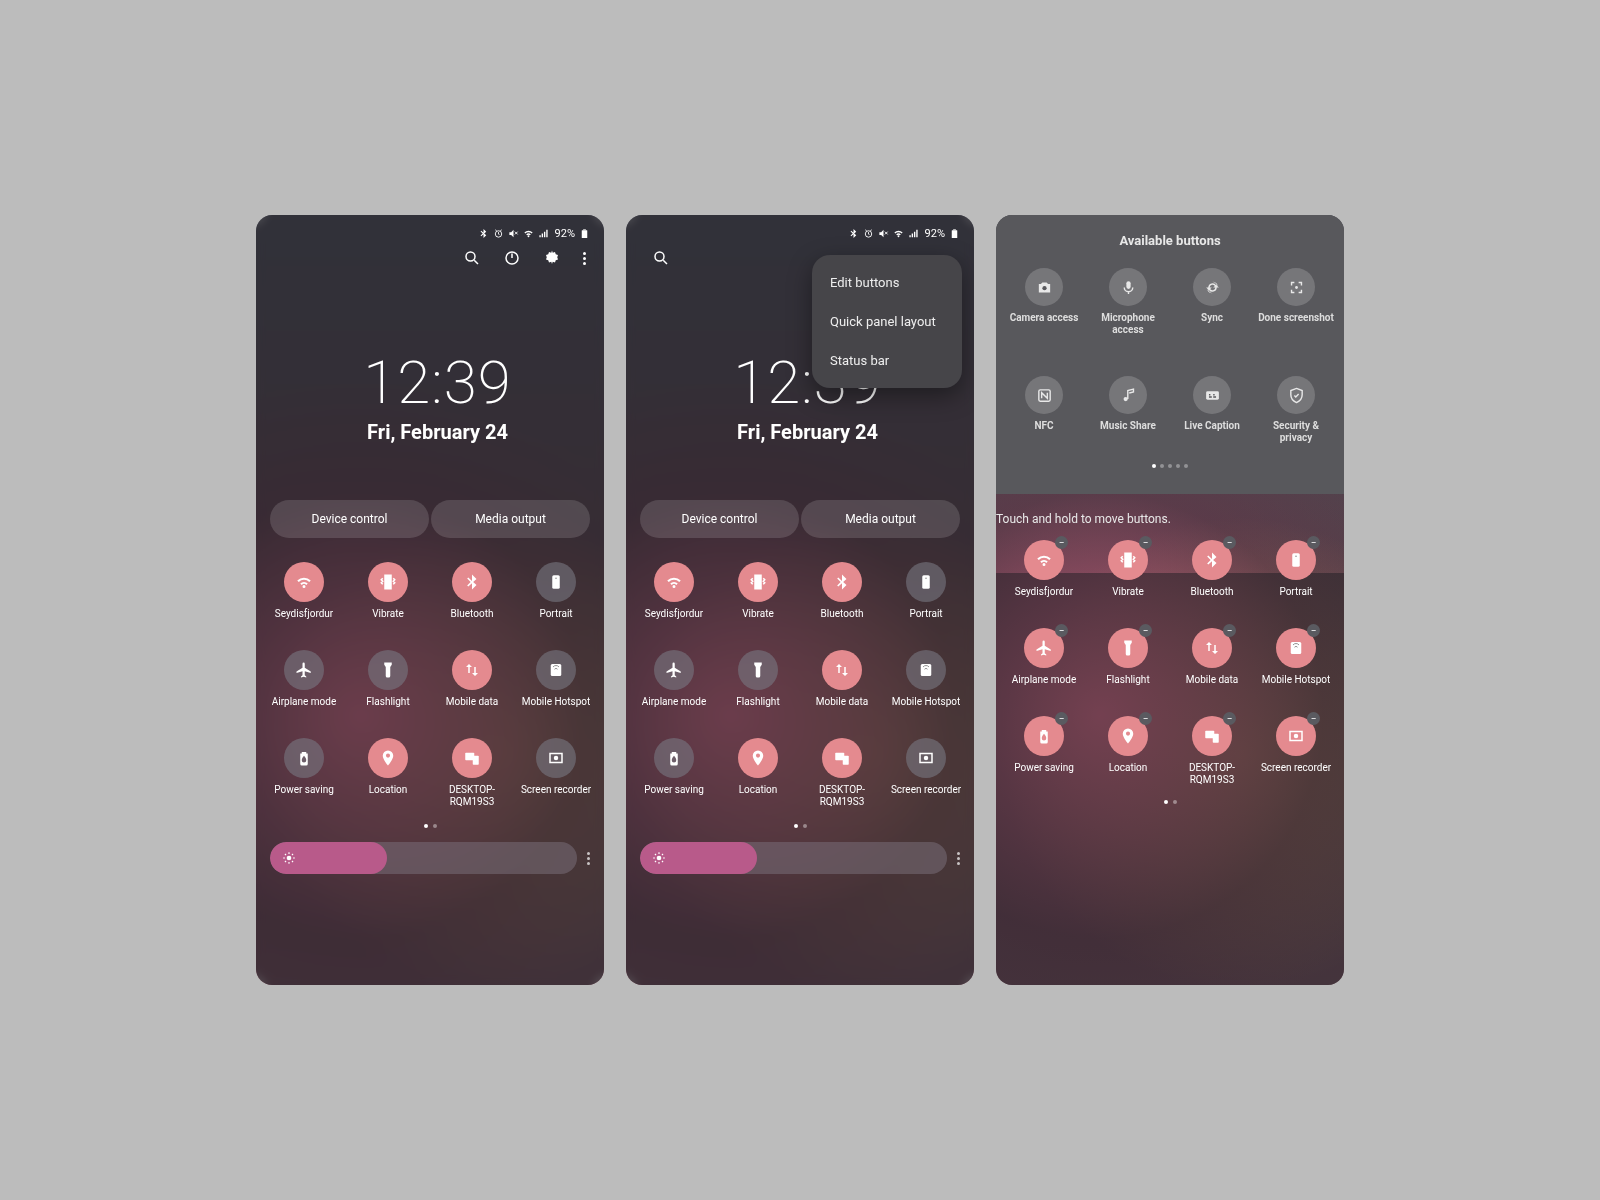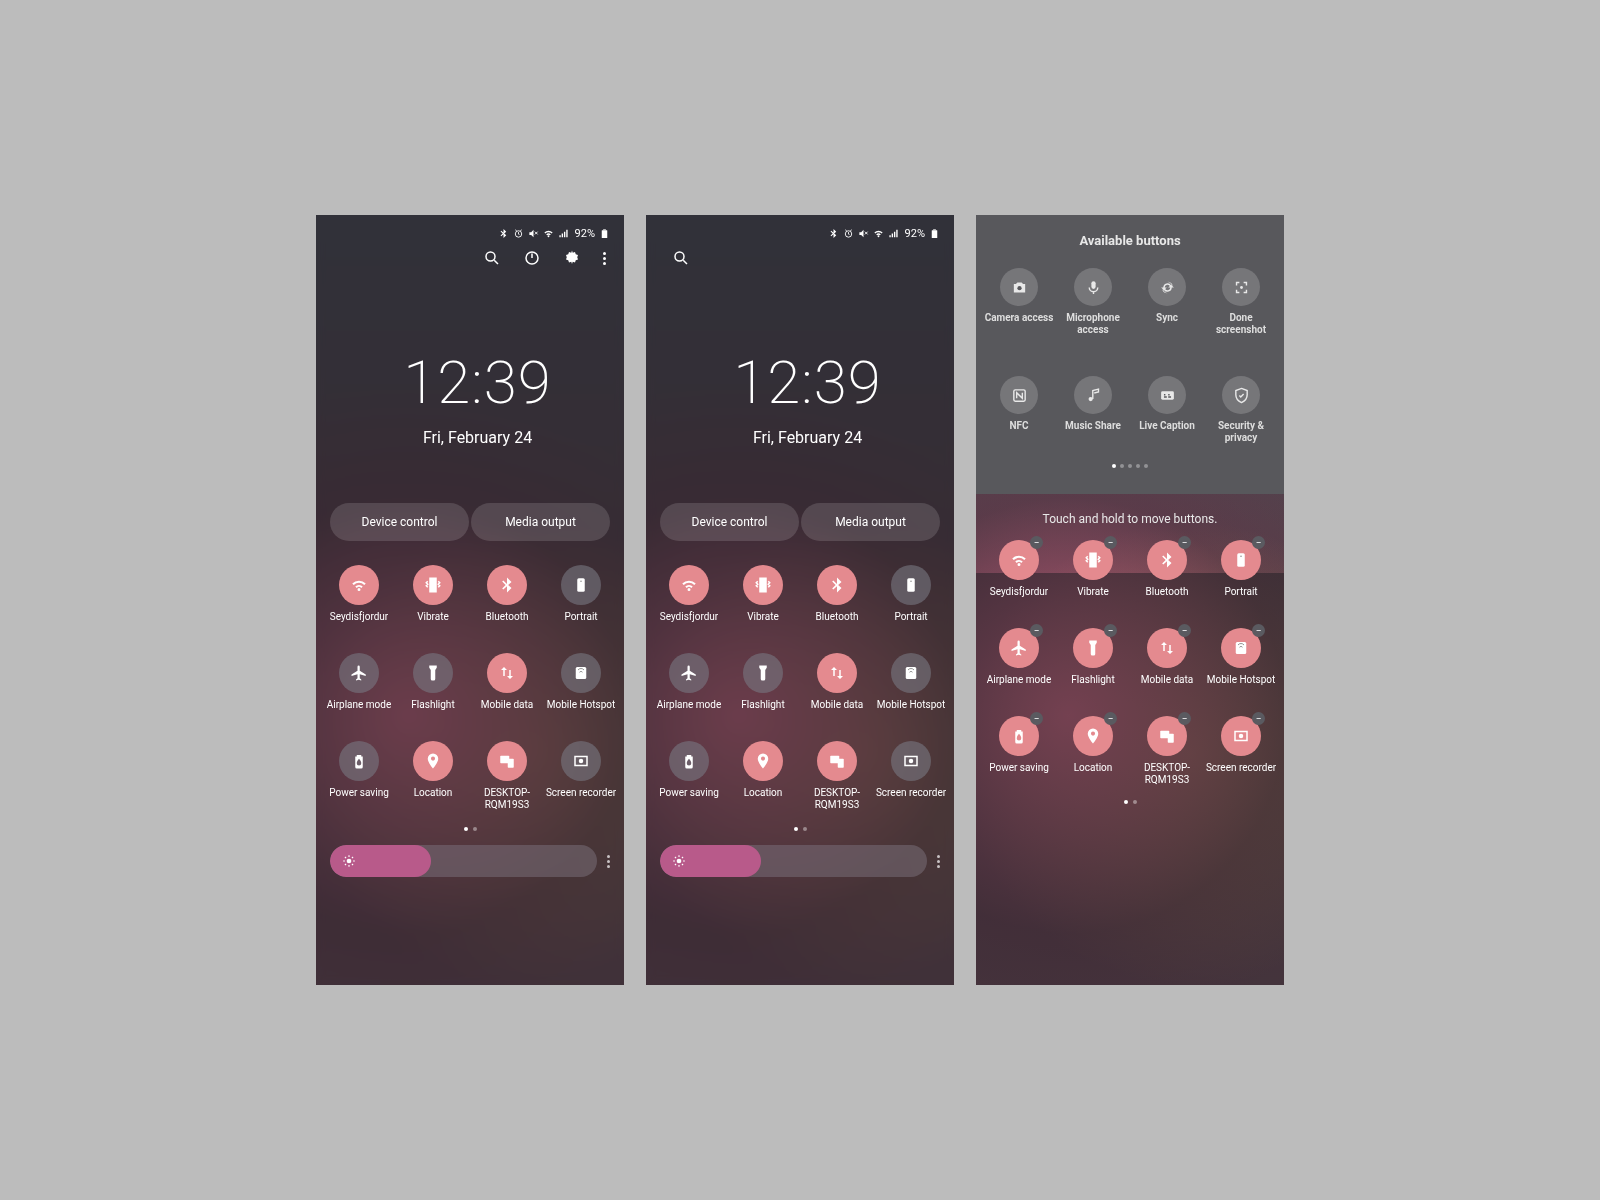--- a/index.html
+++ b/index.html
@@ -7,23 +7,23 @@
     background: #bcbcbc;
     font-family: -apple-system, "Segoe UI", Roboto, sans-serif;
     width: 1600px;
     height: 1200px;
     display: flex;
     justify-content: center;
     align-items: center;
     gap: 22px;
   }
   .phone {
-    width: 308px;
+    width: 348px;
     height: 770px;
-    border-radius: 0;
+    border-radius: 16px;
     overflow: hidden;
     position: relative;
     background:
       radial-gradient(circle at 30% 65%, rgba(210,100,130,0.9) 0%, rgba(100,50,70,0.4) 40%, transparent 60%),
       radial-gradient(circle at 70% 70%, rgba(220,170,100,0.6) 0%, transparent 40%),
       linear-gradient(180deg, #4a4a55 0%, #55404a 45%, #6b4a55 100%);
     color: #fff;
   }
   .panel-overlay {
     position: absolute; inset: 0;
@@ -39,21 +39,21 @@
   .pct { font-size: 11px; margin-left: 2px; }
   .action-row {
     display: flex; justify-content: flex-end; align-items: center;
     gap: 22px; padding: 6px 18px; height: 34px; position: relative; z-index: 2;
   }
   .action-row svg { width: 18px; height: 18px; fill: none; stroke: #fff; stroke-width: 2; }
   .more-dots { display:flex; flex-direction:column; gap:2px; }
   .more-dots span { width:3px; height:3px; background:#fff; border-radius:50%; }
   .clock-block { text-align:center; margin-top: 72px; position:relative; z-index:2;padding-left:15px; }
   .clock { font-size: 60px; font-weight: 200; letter-spacing: 1px; }
-  .date { font-size: 16px; font-weight: 400; margin-top: 10px; }
+  .date { font-size: 20px; font-weight: 700; margin-top: 2px; }
   .pill-row { display:flex; gap:2px; margin: 56px 14px 0 14px; position:relative; z-index:2; }
   .pill {
     flex:1; background: rgba(255,255,255,0.14); border-radius: 22px;
     text-align:center; padding: 12px 0; font-size: 12px;
   }
   .tiles { display:grid; grid-template-columns: repeat(4,1fr); gap: 30px 0; margin: 24px 6px 0 6px; position:relative; z-index:2; }
   .tile { display:flex; flex-direction:column; align-items:center; gap:6px; }
   .tile-circ {
     width: 40px; height: 40px; border-radius: 50%;
     display:flex; align-items:center; justify-content:center;
@@ -100,21 +100,21 @@
   .avail-circ {
     width:38px; height:38px; border-radius:50%;
     background: rgba(255,255,255,0.18);
     display:flex; align-items:center; justify-content:center;
   }
   .avail-circ svg { width:17px; height:17px; fill:#e8e8e8; }
   .avail-label { font-size:10px; text-align:center; line-height:1.2; color:#ddd; max-width:76px; }
   .avail-pager { display:flex; justify-content:center; gap:4px; margin: 20px 0 14px 0; }
   .avail-pager span { width:4px; height:4px; background:rgba(255,255,255,0.35); border-radius:50%; }
   .avail-pager span.on { background:#fff; }
-  .hint { text-align:center; font-size:12px; color:#e8e8e8; margin: 18px 0 8px 0; position:relative; z-index:2; }
+  .hint { font-size:12px; color:#e8e8e8; margin: 18px 0 8px 0; position:relative; z-index:2; }
   .tile-minus {
     position:absolute; top:-4px; right:-4px;
     width:13px; height:13px; border-radius:50%; background:#5a5a60;
     display:flex; align-items:center; justify-content:center;
     font-size:10px; color:#fff; line-height:1;
   }
   .tile-wrap { position:relative; }
   .edit-footer {
     position:absolute; bottom:0; left:0; right:0;
     display:flex; height:60px; z-index:2; align-items:center;
@@ -437,20 +437,25 @@
     <svg viewBox="0 0 24 24">
         <rect x="6" y="5" width="12" height="17" rx="1" fill="#fff"></rect>
         <rect x="9" y="3" width="6" height="2" fill="#fff"></rect>
       </svg>
   </div>
   <div class="action-row">
     <svg style="margin-right:auto;margin-left:8px">
         <use href="#i-search"></use>
       </svg>
   </div>
+  <div class="popup">
+    <div class="popup-item">Edit buttons</div>
+    <div class="popup-item">Quick panel layout</div>
+    <div class="popup-item">Status bar</div>
+  </div>
   <div class="clock-block">
     <div class="clock">12:39</div>
     <div class="date">Fri, February 24</div>
   </div>
   <div class="pill-row">
     <div class="pill">Device control</div>
     <div class="pill">Media output</div>
   </div>
   <div class="tiles">
       <div class="tile">

